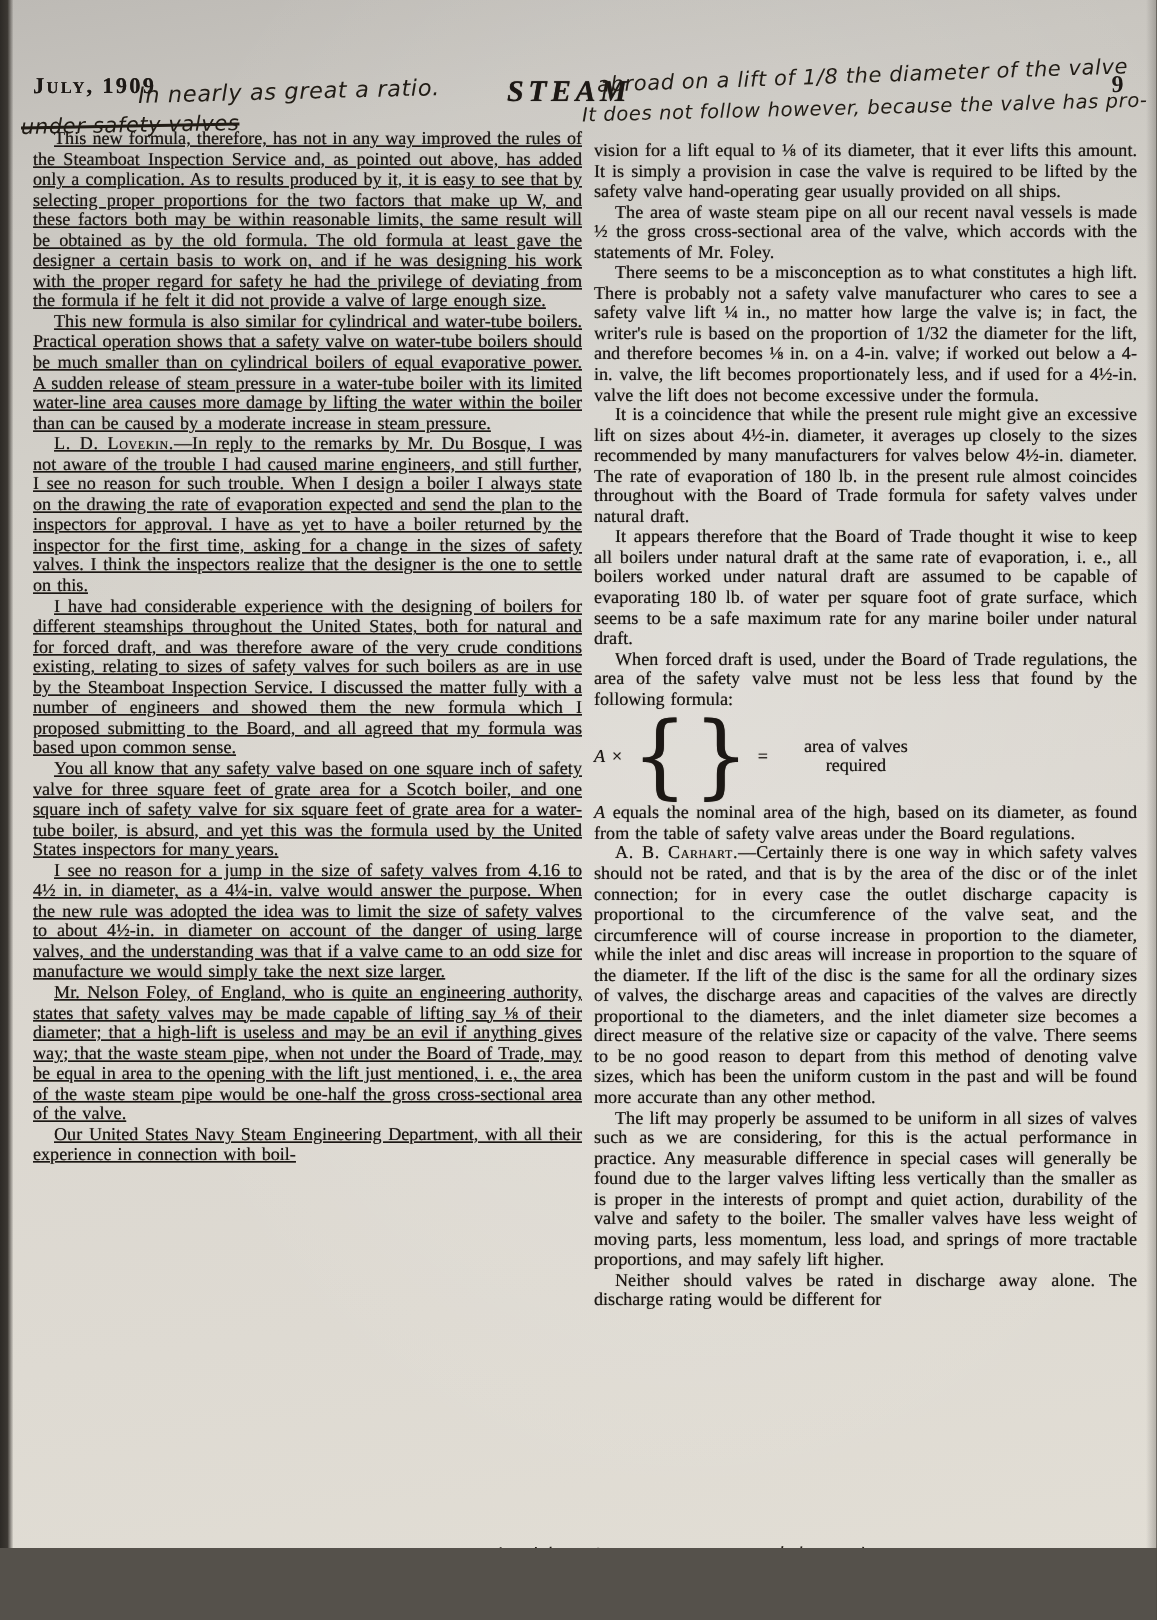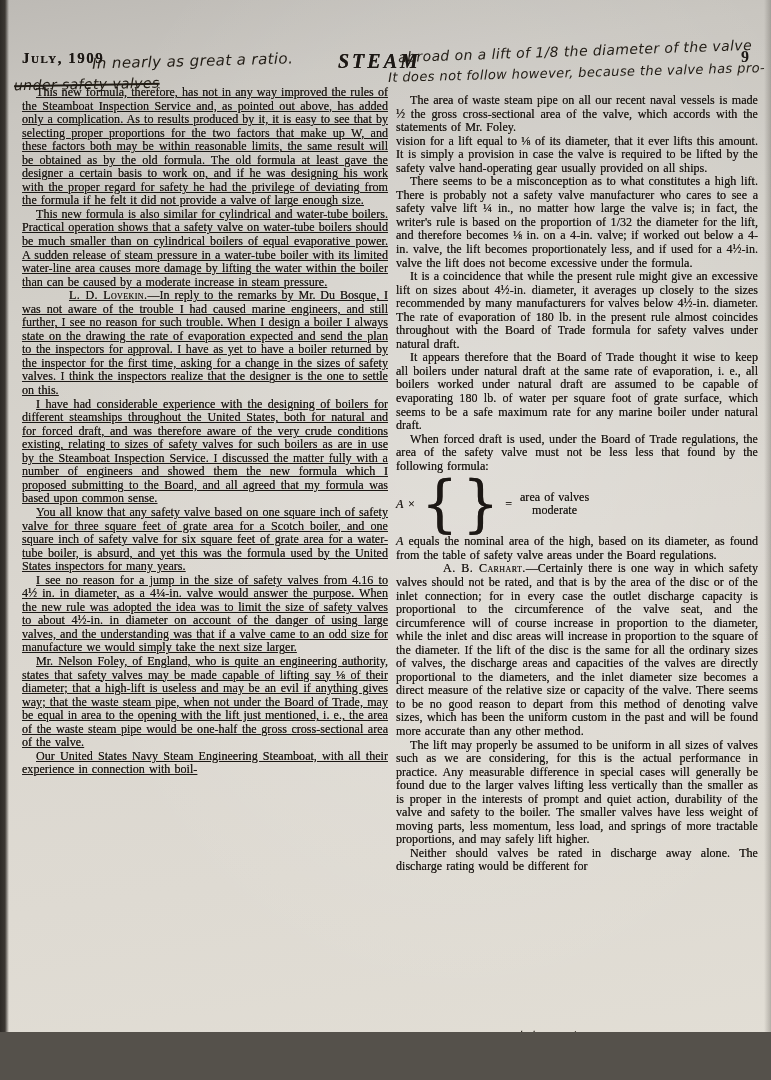--- a/index.html
+++ b/index.html
@@ -44,35 +44,35 @@
 
   .col{
     position:absolute;text-align:justify;
     font-size:12.1px;line-height:13.55px;word-spacing:1px;
     text-shadow:0 0 0.45px rgba(25,18,10,0.75);
   }
   .col-left{left:22px;top:86px;width:366px;text-decoration:underline;}
   .col-right{left:396px;top:94px;width:362px;}
   .para{margin:0;text-indent:14px;}
   .para.noindent{text-indent:0;}
-  .speaker{font-variant:small-caps;letter-spacing:0.4px;margin-left:33px;}
+  .speaker{font-variant:small-caps;letter-spacing:0.4px;}
   .ilead{font-style:italic;}
 
   
   .formula{
     display:flex;align-items:center;margin:2px 0 2px 0;text-indent:0;
     font-size:12.1px;line-height:13.4px;
   }
   .f-lhs{font-style:italic;margin-right:4px;white-space:nowrap;}
   .f-brace{
     font-size:58px;font-weight:400;line-height:1;font-family:"DejaVu Serif",serif;
     transform:scaleY(1.05);margin:0 2px;color:#1c1815;
   }
   .f-lines{white-space:nowrap;}
-  .f-rhs{margin-left:5px;text-align:center;white-space:nowrap;}
+  .f-rhs{margin-left:21px;text-align:center;white-space:nowrap;}
   .f-eq{margin:0 3px 0 4px;}
   .f-rhs-wrap{display:flex;align-items:center;}
 
   
   .hw{
     position:absolute;color:#211c15;
     font-family:"DejaVu Sans",sans-serif;font-style:italic;
     letter-spacing:0.4px;white-space:nowrap;
   }
   .hw-top-left{left:92px;top:52px;font-size:15px;transform:rotate(-1.5deg);}
@@ -99,40 +99,40 @@
     <div class="hw hw-tr2">It does not follow however, because the valve has pro-</div>
 
     <div class="col col-left">
       <p class="para"><span class="ptext">This new formula, therefore, has not in any way improved the rules of the Steamboat Inspection Service and, as pointed out above, has added only a complication.  As to results produced by it, it is easy to see that by selecting proper proportions for the two factors that make up W, and these factors both may be within reasonable limits, the same result will be obtained as by the old formula.  The old formula at least gave the designer a certain basis to work on, and if he was designing his work with the proper regard for safety he had the privilege of deviating from the formula if he felt it did not provide a valve of large enough size.</span></p>
       <p class="para"><span class="ptext">This new formula is also similar for cylindrical and water-tube boilers.  Practical operation shows that a safety valve on water-tube boilers should be much smaller than on cylindrical boilers of equal evaporative power.  A sudden release of steam pressure in a water-tube boiler with its limited water-line area causes more damage by lifting the water within the boiler than can be caused by a moderate increase in steam pressure.</span></p>
       <p class="para"><span class="speaker">L. D. Lovekin.</span><span class="ptext">—In reply to the remarks by Mr. Du Bosque, I was not aware of the trouble I had caused marine engineers, and still further, I see no reason for such trouble.  When I design a boiler I always state on the drawing the rate of evaporation expected and send the plan to the inspectors for approval.  I have as yet to have a boiler returned by the inspector for the first time, asking for a change in the sizes of safety valves.  I think the inspectors realize that the designer is the one to settle on this.</span></p>
       <p class="para"><span class="ptext">I have had considerable experience with the designing of boilers for different steamships throughout the United States, both for natural and for forced draft, and was therefore aware of the very crude conditions existing, relating to sizes of safety valves for such boilers as are in use by the Steamboat Inspection Service.  I discussed the matter fully with a number of engineers and showed them the new formula which I proposed submitting to the Board, and all agreed that my formula was based upon common sense.</span></p>
       <p class="para"><span class="ptext">You all know that any safety valve based on one square inch of safety valve for three square feet of grate area for a Scotch boiler, and one square inch of safety valve for six square feet of grate area for a water-tube boiler, is absurd, and yet this was the formula used by the United States inspectors for many years.</span></p>
       <p class="para"><span class="ptext">I see no reason for a jump in the size of safety valves from 4.16 to 4½ in. in diameter, as a 4¼-in. valve would answer the purpose.  When the new rule was adopted the idea was to limit the size of safety valves to about 4½-in. in diameter on account of the danger of using large valves, and the understanding was that if a valve came to an odd size for manufacture we would simply take the next size larger.</span></p>
       <p class="para"><span class="ptext">Mr. Nelson Foley, of England, who is quite an engineering authority, states that safety valves may be made capable of lifting say ⅛ of their diameter; that a high-lift is useless and may be an evil if anything gives way; that the waste steam pipe, when not under the Board of Trade, may be equal in area to the opening with the lift just mentioned, i. e., the area of the waste steam pipe would be one-half the gross cross-sectional area of the valve.</span></p>
-      <p class="para"><span class="ptext">Our United States Navy Steam Engineering Steamboat, with all their experience in connection with boil-</span></p>
+      <p class="para"><span class="ptext">Our United States Navy Steam Engineering Department, with all their experience in connection with boil-</span></p>
     </div>
 
     <div class="col col-right">
+      <p class="para noindent"><span class="ptext">vision for a lift equal to ⅛ of its diameter, that it ever lifts this amount.  It is simply a provision in case the valve is required to be lifted by the safety valve hand-operating gear usually provided on all ships.</span></p>
       <p class="para"><span class="ptext">The area of waste steam pipe on all our recent naval vessels is made ½ the gross cross-sectional area of the valve, which accords with the statements of Mr. Foley.</span></p>
-      <p class="para noindent"><span class="ptext">vision for a lift equal to ⅛ of its diameter, that it ever lifts this amount.  It is simply a provision in case the valve is required to be lifted by the safety valve hand-operating gear usually provided on all ships.</span></p>
       <p class="para"><span class="ptext">There seems to be a misconception as to what constitutes a high lift.  There is probably not a safety valve manufacturer who cares to see a safety valve lift ¼ in., no matter how large the valve is; in fact, the writer's rule is based on the proportion of 1/32 the diameter for the lift, and therefore becomes ⅛ in. on a 4-in. valve; if worked out below a 4-in. valve, the lift becomes proportionately less, and if used for a 4½-in. valve the lift does not become excessive under the formula.</span></p>
       <p class="para"><span class="ptext">It is a coincidence that while the present rule might give an excessive lift on sizes about 4½-in. diameter, it averages up closely to the sizes recommended by many manufacturers for valves below 4½-in. diameter.  The rate of evaporation of 180 lb. in the present rule almost coincides throughout with the Board of Trade formula for safety valves under natural draft.</span></p>
       <p class="para"><span class="ptext">It appears therefore that the Board of Trade thought it wise to keep all boilers under natural draft at the same rate of evaporation, i. e., all boilers worked under natural draft are assumed to be capable of evaporating 180 lb. of water per square foot of grate surface, which seems to be a safe maximum rate for any marine boiler under natural draft.</span></p>
       <p class="para"><span class="ptext">When forced draft is used, under the Board of Trade regulations, the area of the safety valve must not be less less that found by the following formula:</span></p>
 
       <div class="formula">
         <span class="f-lhs">A ×</span>
         <span class="f-brace">{</span>
         <span class="f-brace">}</span>
         <span class="f-rhs-wrap">
           <span class="f-eq">=</span>
           <span class="f-rhs">
             <span>area of valves</span><br>
-            <span>moderate</span>
+            <span>required</span>
           </span>
         </span>
       </div>
 
       <p class="para noindent"><span class="ilead">A</span><span class="ptext"> equals the nominal area of the high, based on its diameter, as found from the table of safety valve areas under the Board regulations.</span></p>
       <p class="para"><span class="speaker">A. B. Carhart.</span><span class="ptext">—Certainly there is one way in which safety valves should not be rated, and that is by the area of the disc or of the inlet connection; for in every case the outlet discharge capacity is proportional to the circumference of the valve seat, and the circumference will of course increase in proportion to the diameter, while the inlet and disc areas will increase in proportion to the square of the diameter.  If the lift of the disc is the same for all the ordinary sizes of valves, the discharge areas and capacities of the valves are directly proportional to the diameters, and the inlet diameter size becomes a direct measure of the relative size or capacity of the valve.  There seems to be no good reason to depart from this method of denoting valve sizes, which has been the uniform custom in the past and will be found more accurate than any other method.</span></p>
       <p class="para"><span class="ptext">The lift may properly be assumed to be uniform in all sizes of valves such as we are considering, for this is the actual performance in practice.  Any measurable difference in special cases will generally be found due to the larger valves lifting less vertically than the smaller as is proper in the interests of prompt and quiet action, durability of the valve and safety to the boiler.  The smaller valves have less weight of moving parts, less momentum, less load, and springs of more tractable proportions, and may safely lift higher.</span></p>
       <p class="para"><span class="ptext">Neither should valves be rated in discharge away alone.  The discharge rating would be different for</span></p>
     </div>
 

